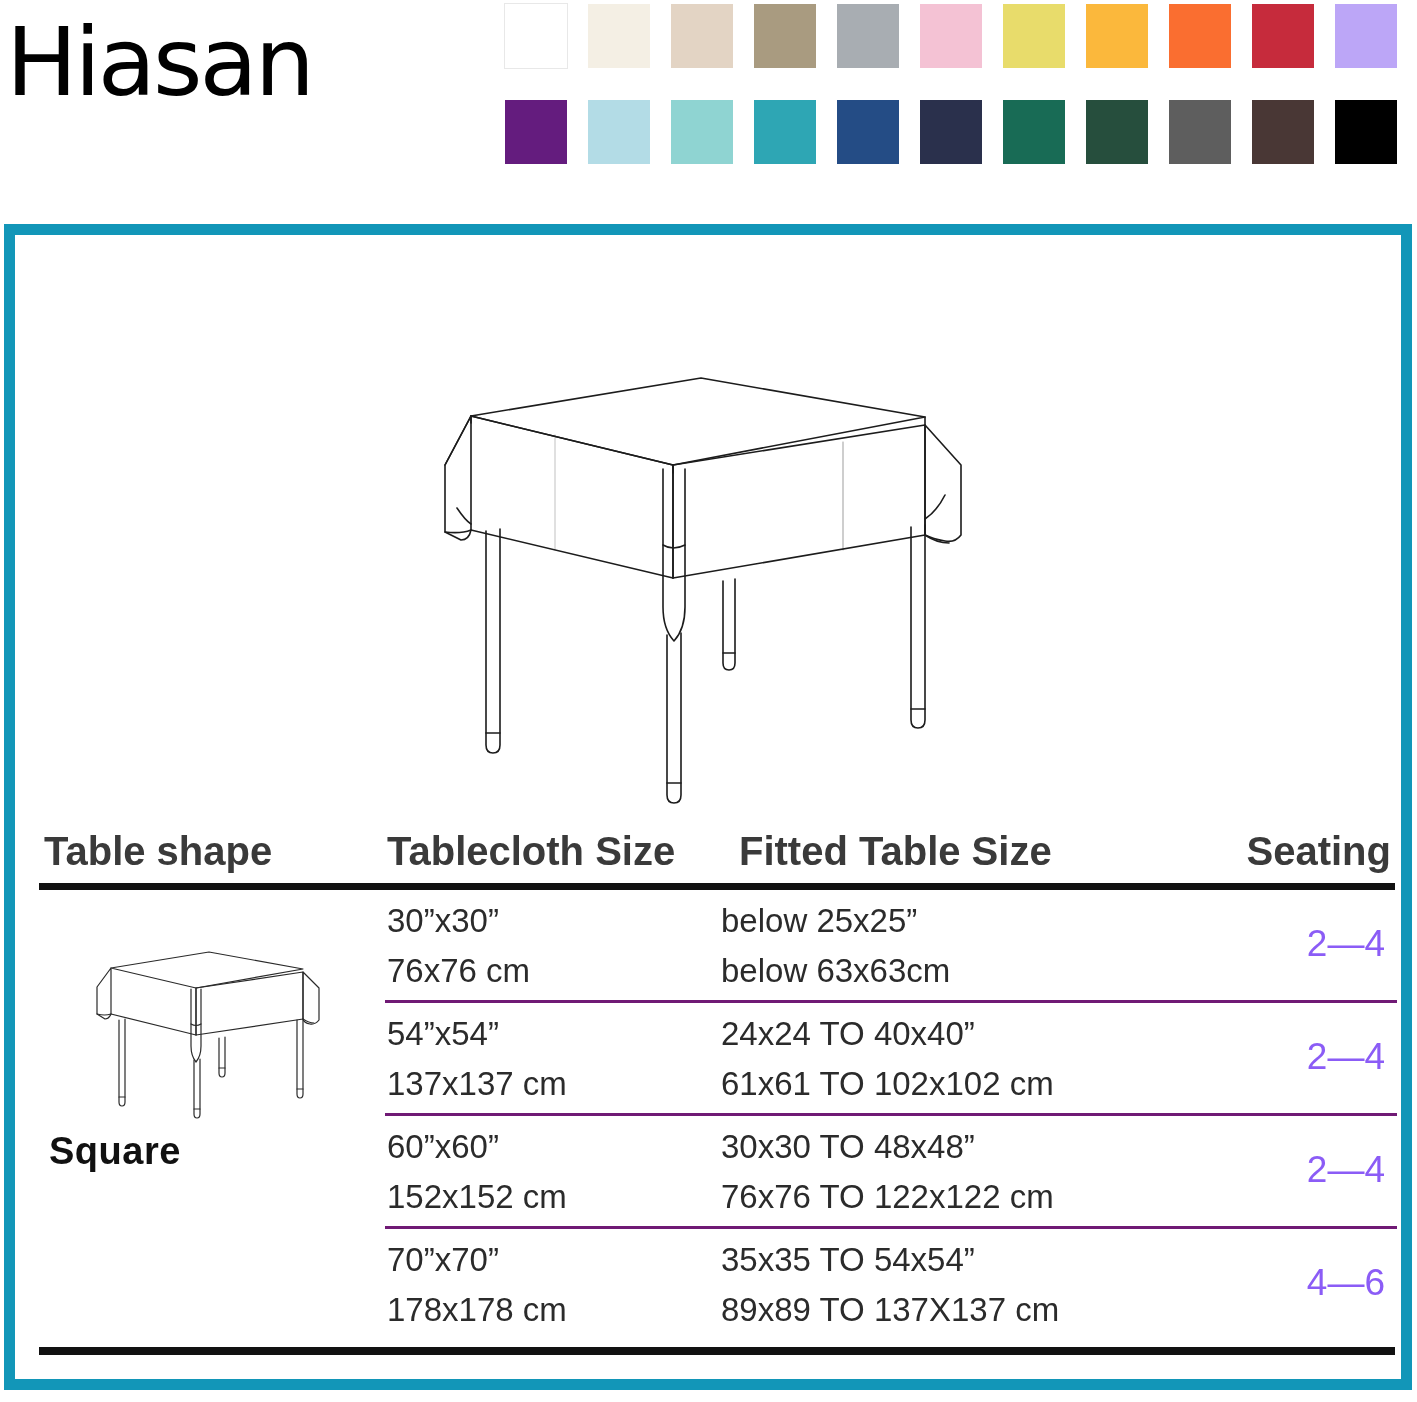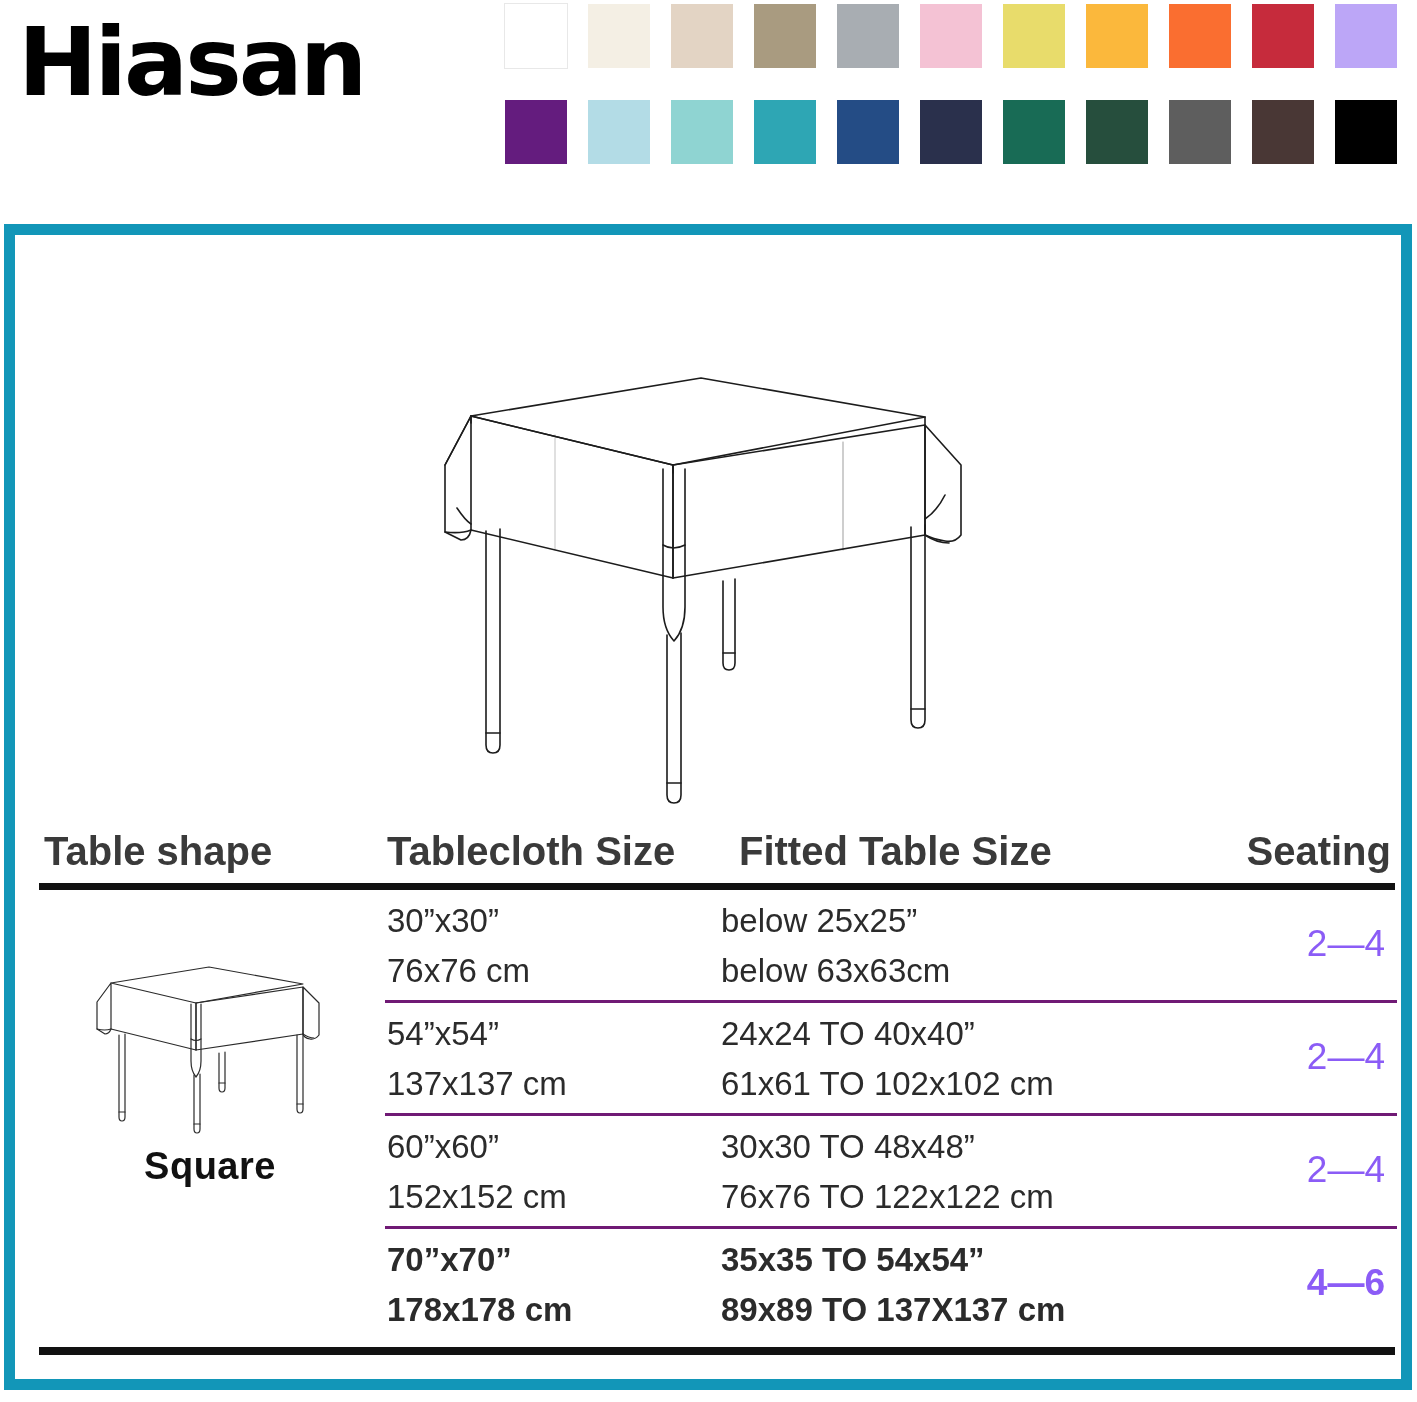--- a/index.html
+++ b/index.html
@@ -18,24 +18,24 @@
 
   
   #top-band {
     position: absolute;
     left: 0; top: 0;
     width: 1417px; height: 195px;
   }
 
   #brand-logo {
     position: absolute;
-    left: 18px;
+    left: 6px;
     top: 8px;
     font-family: "DejaVu Sans", sans-serif;
-    font-weight: 700;
+    font-weight: 400;
     font-size: 95px;
     letter-spacing: -3px;
     color: #000000;
     line-height: 108px;
     white-space: nowrap;
   }
 
   #swatch-grid {
     position: absolute;
     left: 505px;
@@ -114,23 +114,22 @@
   }
 
   .rows-area {
     position: relative;
     margin-top: 0;
   }
 
   .shape-cell {
     position: absolute;
     left: 20px;
-    top: 67px;
+    top: 52px;
     width: 322px;
-    text-align: center;
   }
   .shape-thumb { width: 258px; height: 178px; margin: 0 auto; }
   .shape-thumb svg { display: block; width: 100%; height: 100%; }
   .shape-label {
     font-family: "Liberation Sans", sans-serif;
     font-weight: 700;
     font-size: 38px;
     color: #111111;
     margin-top: 10px;
     letter-spacing: 0.5px;
@@ -140,21 +139,20 @@
     margin-left: 356px;
     width: 1012px;
   }
   .data-row {
     position: relative;
     height: 110px;
     border-bottom: 3px solid #701a75;
   }
   .data-row:last-child {
     border-bottom: none;
-    font-weight: bold;
   }
   .cell-cloth {
     position: absolute;
     left: 2px;
     top: 6px;
     width: 350px;
   }
   .cell-fitted {
     position: absolute;
     left: 336px;

